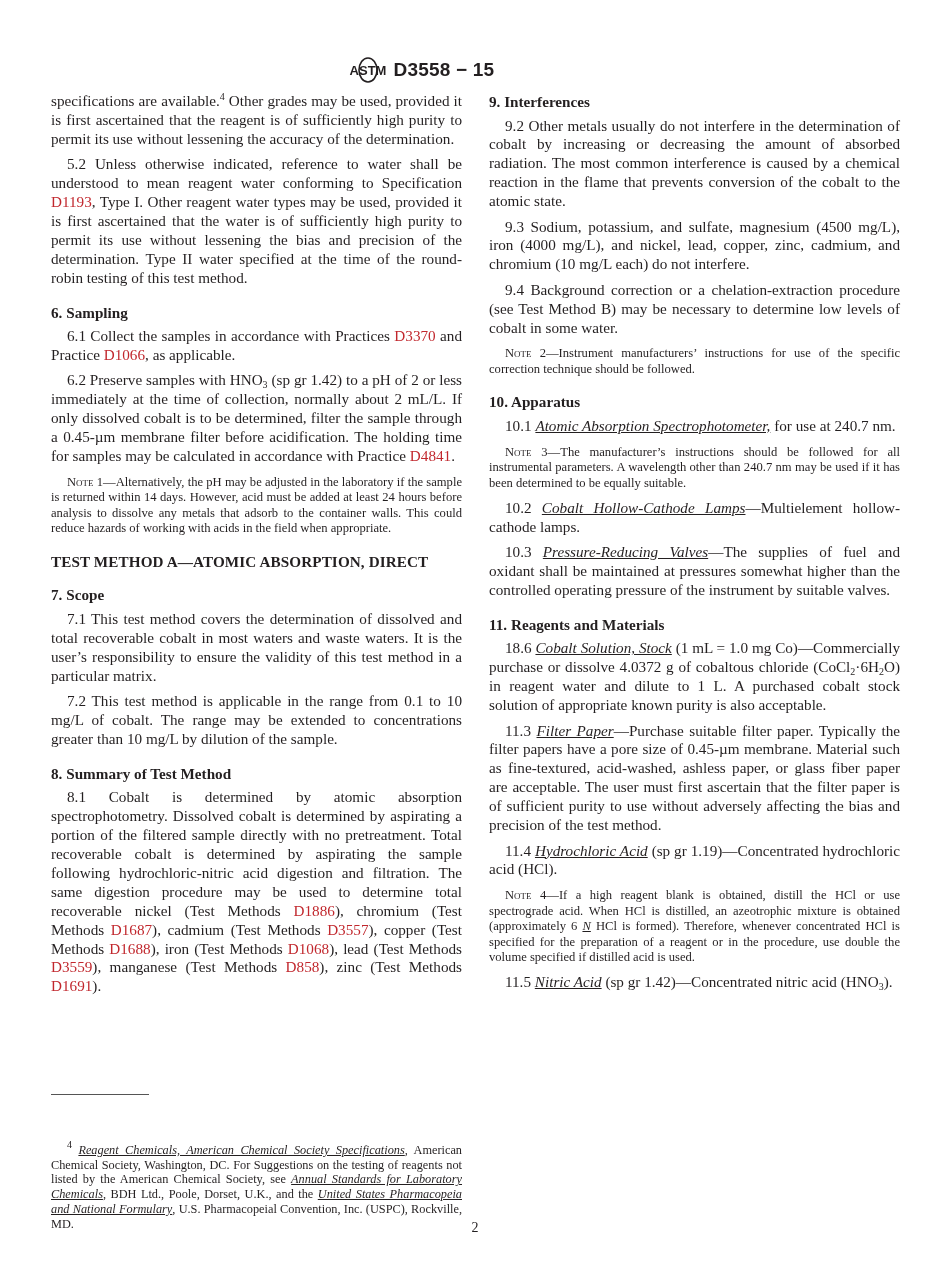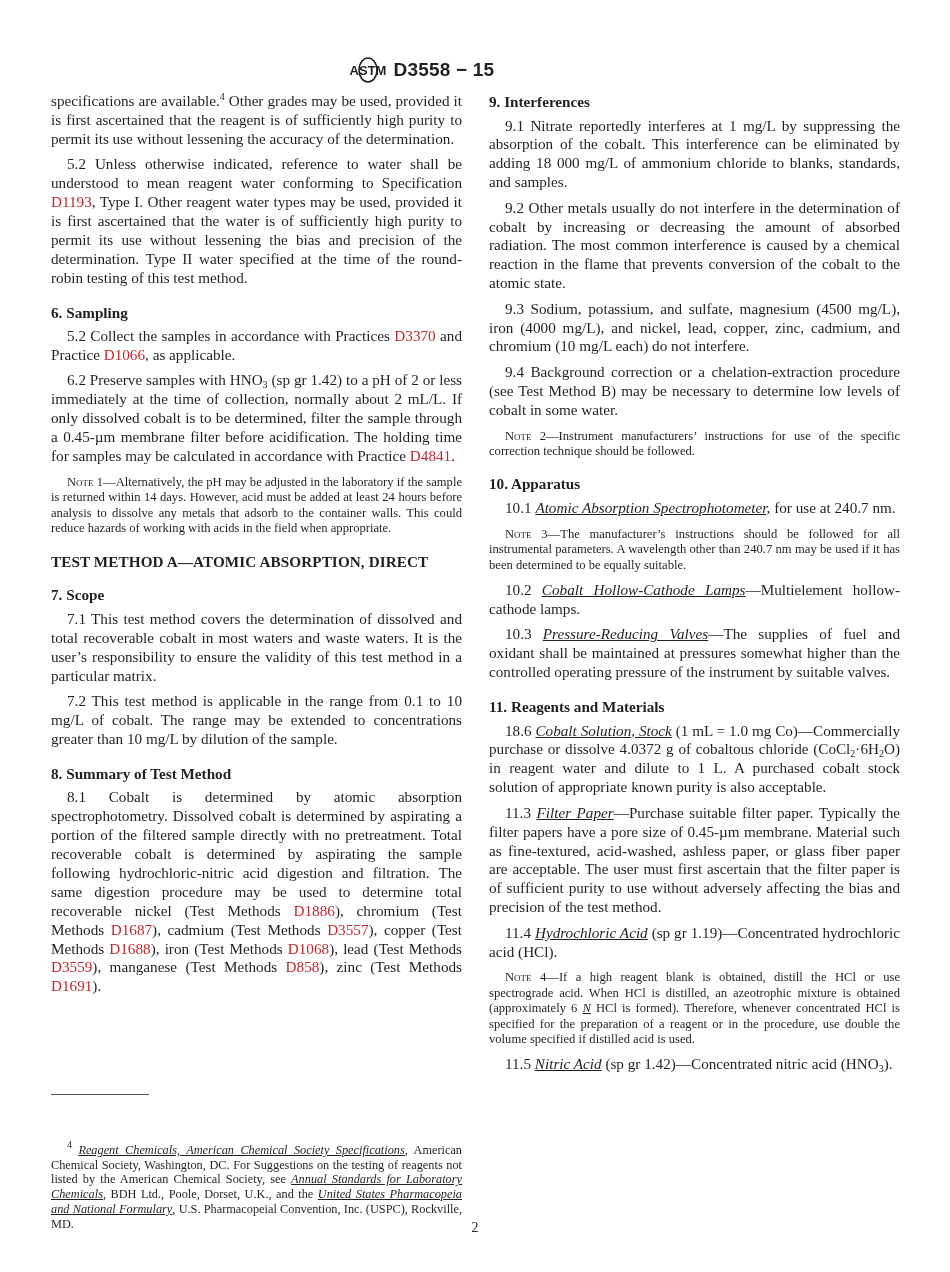--- a/index.html
+++ b/index.html
@@ -38,40 +38,39 @@
     <text x="20" y="18" font-size="13" font-weight="bold" text-anchor="middle" font-family="Liberation Sans, sans-serif" fill="#231f20">ASTM</text>
   </svg>
   <span class="docnum">D3558 − 15</span>
 </div>
 
 <div class="col left">
   <p class="cont"><span>specifications are available.</span><sup>4</sup><span> Other grades may be used, provided it is first ascertained that the reagent is of sufficiently high purity to permit its use without lessening the accuracy of the determination.</span></p>
   <p class="para"><span>5.2  Unless otherwise indicated, reference to water shall be understood to mean reagent water conforming to Specification </span><span class="link">D1193</span><span>, Type I. Other reagent water types may be used, provided it is first ascertained that the water is of sufficiently high purity to permit its use without lessening the bias and precision of the determination. Type II water specified at the time of the round-robin testing of this test method.</span></p>
 
   <h2>6.  Sampling</h2>
-  <p class="para"><span>5.2  Collect the samples in accordance with Practices </span><span class="link">D3370</span><span> and Practice </span><span class="link">D1066</span><span>, as applicable.</span></p>
+  <p class="para"><span>6.1  Collect the samples in accordance with Practices </span><span class="link">D3370</span><span> and Practice </span><span class="link">D1066</span><span>, as applicable.</span></p>
   <p class="para"><span>6.2  Preserve samples with HNO</span><sub>3</sub><span> (sp gr 1.42) to a pH of 2 or less immediately at the time of collection, normally about 2 mL/L. If only dissolved cobalt is to be determined, filter the sample through a 0.45-µm membrane filter before acidification. The holding time for samples may be calculated in accordance with Practice </span><span class="link">D4841</span><span>.</span></p>
   <p class="note"><span class="sc">Note</span><span> 1—Alternatively, the pH may be adjusted in the laboratory if the sample is returned within 14 days. However, acid must be added at least 24 hours before analysis to dissolve any metals that adsorb to the container walls. This could reduce hazards of working with acids in the field when appropriate.</span></p>
 
   <div class="tm">TEST METHOD A—ATOMIC ABSORPTION, DIRECT</div>
 
   <h2 class="first">7.  Scope</h2>
   <p class="para">7.1  This test method covers the determination of dissolved and total recoverable cobalt in most waters and waste waters. It is the user’s responsibility to ensure the validity of this test method in a particular matrix.</p>
   <p class="para">7.2  This test method is applicable in the range from 0.1 to 10 mg/L of cobalt. The range may be extended to concentrations greater than 10 mg/L by dilution of the sample.</p>
 
   <h2>8.  Summary of Test Method</h2>
   <p class="para"><span>8.1  Cobalt is determined by atomic absorption spectrophotometry. Dissolved cobalt is determined by aspirating a portion of the filtered sample directly with no pretreatment. Total recoverable cobalt is determined by aspirating the sample following hydrochloric-nitric acid digestion and filtration. The same digestion procedure may be used to determine total recoverable nickel (Test Methods </span><span class="link">D1886</span><span>), chromium (Test Methods </span><span class="link">D1687</span><span>), cadmium (Test Methods </span><span class="link">D3557</span><span>), copper (Test Methods </span><span class="link">D1688</span><span>), iron (Test Methods </span><span class="link">D1068</span><span>), lead (Test Methods </span><span class="link">D3559</span><span>), manganese (Test Methods </span><span class="link">D858</span><span>), zinc (Test Methods </span><span class="link">D1691</span><span>).</span></p>
 </div>
 
 <div class="fnrule"></div>
 <p class="footnote"><sup>4</sup> <i>Reagent Chemicals, American Chemical Society Specifications</i><span>, American Chemical Society, Washington, DC. For Suggestions on the testing of reagents not listed by the American Chemical Society, see </span><i>Annual Standards for Laboratory Chemicals</i><span>, BDH Ltd., Poole, Dorset, U.K., and the </span><i>United States Pharmacopeia and National Formulary</i><span>, U.S. Pharmacopeial Convention, Inc. (USPC), Rockville, MD.</span></p>
 
 <div class="col right">
   <h2 class="first">9.  Interferences</h2>
-  <p class="para">9.1  Nitrate reportedly interferes at 1 mg/L by suppressing the absorption of the cobalt. This interference can be eliminated by adding 18 000 mg/L of ammonium chloride to blanks, standards, and samples.</p>
   <p class="para">9.2  Other metals usually do not interfere in the determination of cobalt by increasing or decreasing the amount of absorbed radiation. The most common interference is caused by a chemical reaction in the flame that prevents conversion of the cobalt to the atomic state.</p>
   <p class="para">9.3  Sodium, potassium, and sulfate, magnesium (4500 mg/L), iron (4000 mg/L), and nickel, lead, copper, zinc, cadmium, and chromium (10 mg/L each) do not interfere.</p>
   <p class="para">9.4  Background correction or a chelation-extraction procedure (see Test Method B) may be necessary to determine low levels of cobalt in some water.</p>
   <p class="note"><span class="sc">Note</span><span> 2—Instrument manufacturers’ instructions for use of the specific correction technique should be followed.</span></p>
 
   <h2>10.  Apparatus</h2>
   <p class="para"><span>10.1  </span><i>Atomic Absorption Spectrophotometer,</i><span> for use at 240.7 nm.</span></p>
   <p class="note"><span class="sc">Note</span><span> 3—The manufacturer’s instructions should be followed for all instrumental parameters. A wavelength other than 240.7 nm may be used if it has been determined to be equally suitable.</span></p>
   <p class="para"><span>10.2  </span><i>Cobalt Hollow-Cathode Lamps</i><span>—Multielement hollow-cathode lamps.</span></p>
   <p class="para"><span>10.3  </span><i>Pressure-Reducing Valves</i><span>—The supplies of fuel and oxidant shall be maintained at pressures somewhat higher than the controlled operating pressure of the instrument by suitable valves.</span></p>

